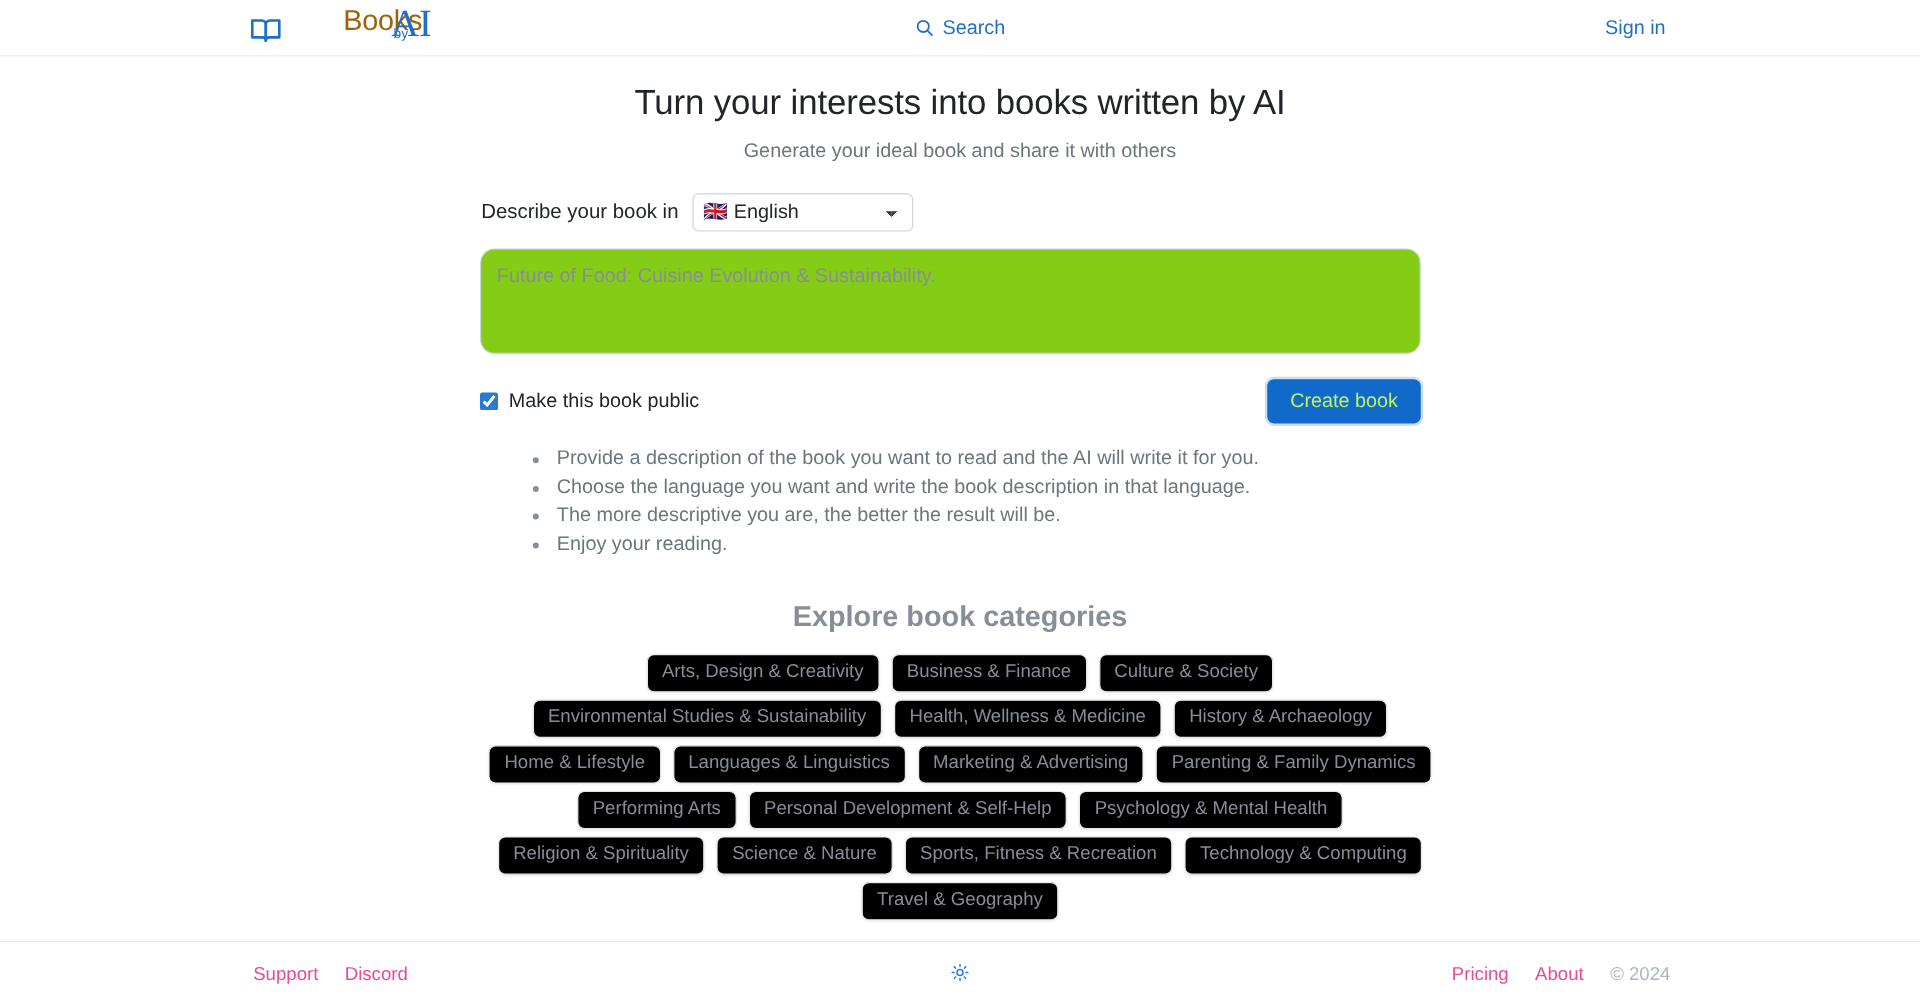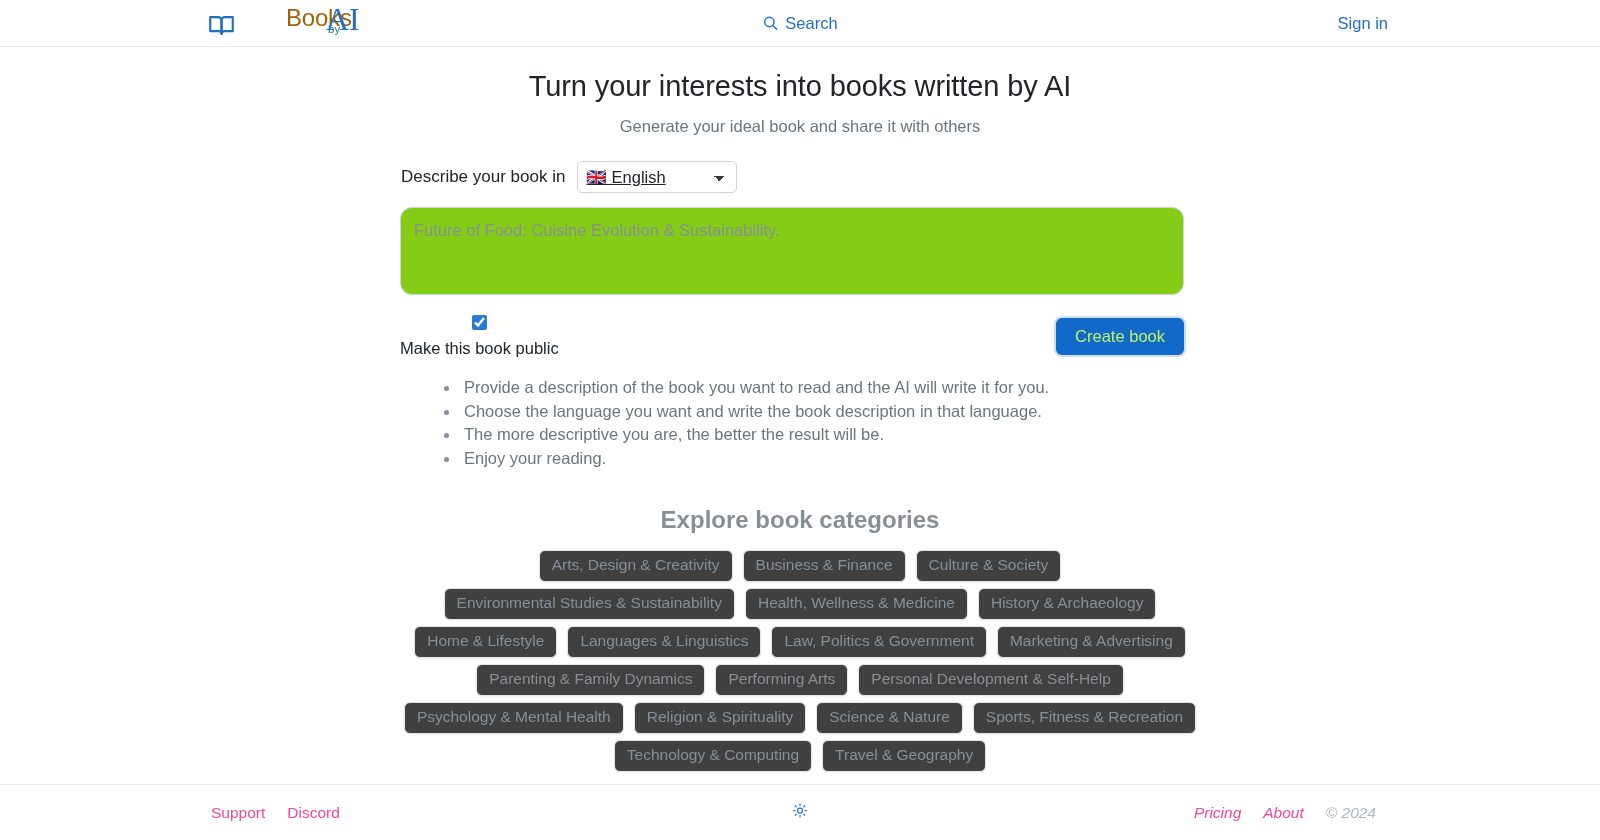--- a/index.html
+++ b/index.html
@@ -118,41 +118,40 @@
     align-items: center;
     gap: 12px;
     margin-top: 25px;
     padding-left: 1px;
   }
   .form-label {
     font-size: 17px;
     color: #212529;
   }
   .lang-select {
-    width: 160px;
+    width: 184px;
     height: 32px;
     border: 1px solid #ced4da;
     border-radius: 5px;
     background: #ffffff;
     font-size: 16.5px;
     color: #212529;
     padding: 0 8px;
     font-family: "Liberation Sans", sans-serif;
     cursor: pointer;
     appearance: none;
     -webkit-appearance: none;
     background-image:
       linear-gradient(45deg, transparent 50%, #343a40 50%),
       linear-gradient(135deg, #343a40 50%, transparent 50%);
     background-position:
       calc(100% - 17px) 14px,
       calc(100% - 12px) 14px;
     background-size: 5px 5px, 5px 5px;
     background-repeat: no-repeat;
-    text-decoration: underline;
   }
 
   .desc-box {
     margin-top: 14px;
     width: 784px;
     height: 88px;
     border: 1px solid #ced4da;
     border-radius: 12px;
     background: #84cc16;
     padding: 11px 13px;
@@ -170,21 +169,20 @@
     align-items: center;
     justify-content: space-between;
     margin-top: 16px;
     width: 784px;
   }
   .public-wrap {
     display: flex;
     align-items: center;
     gap: 9px;
     cursor: pointer;
-    flex-direction: column;
   }
   .public-check {
     width: 15px;
     height: 15px;
     accent-color: #2b7ad1;
     cursor: pointer;
     margin: 0;
   }
   .public-label {
     font-size: 16.5px;
@@ -237,21 +235,21 @@
     margin-top: 16px;
     display: flex;
     flex-wrap: wrap;
     justify-content: center;
     gap: 6px 10px;
     width: 800px;
   }
   .cat-chip {
     border: 1px solid #e3e6ea;
     border-radius: 6px;
-    background: #404040;
+    background: #000000;
     color: #868e96;
     font-size: 15.5px;
     font-family: "Liberation Sans", sans-serif;
     padding: 4px 12px 5px;
     cursor: pointer;
     white-space: nowrap;
     box-shadow: 0 1px 2px rgba(0,0,0,0.06);
     line-height: 1.35;
   }
 
@@ -275,25 +273,24 @@
     align-items: center;
   }
   .footer-left {
     position: absolute;
     left: 211px;
     display: flex;
     gap: 22px;
   }
   .footer-right {
     position: absolute;
-    right: 224px;
+    right: 208px;
     display: flex;
     align-items: center;
     gap: 22px;
-    font-style: italic;
   }
   .footer-link {
     color: #ec4899;
     font-size: 15.5px;
     text-decoration: none;
     cursor: pointer;
   }
   .footer-copy {
     color: #adb5bd;
     font-size: 15.5px;
@@ -372,21 +369,20 @@
 
   <div class="cats">
     <button class="cat-chip">Arts, Design &amp; Creativity</button>
     <button class="cat-chip">Business &amp; Finance</button>
     <button class="cat-chip">Culture &amp; Society</button>
     <button class="cat-chip">Environmental Studies &amp; Sustainability</button>
     <button class="cat-chip">Health, Wellness &amp; Medicine</button>
     <button class="cat-chip">History &amp; Archaeology</button>
     <button class="cat-chip">Home &amp; Lifestyle</button>
     <button class="cat-chip">Languages &amp; Linguistics</button>
-    <button class="cat-chip">Law, Politics &amp; Government</button>
     <button class="cat-chip">Marketing &amp; Advertising</button>
     <button class="cat-chip">Parenting &amp; Family Dynamics</button>
     <button class="cat-chip">Performing Arts</button>
     <button class="cat-chip">Personal Development &amp; Self-Help</button>
     <button class="cat-chip">Psychology &amp; Mental Health</button>
     <button class="cat-chip">Religion &amp; Spirituality</button>
     <button class="cat-chip">Science &amp; Nature</button>
     <button class="cat-chip">Sports, Fitness &amp; Recreation</button>
     <button class="cat-chip">Technology &amp; Computing</button>
     <button class="cat-chip">Travel &amp; Geography</button>

